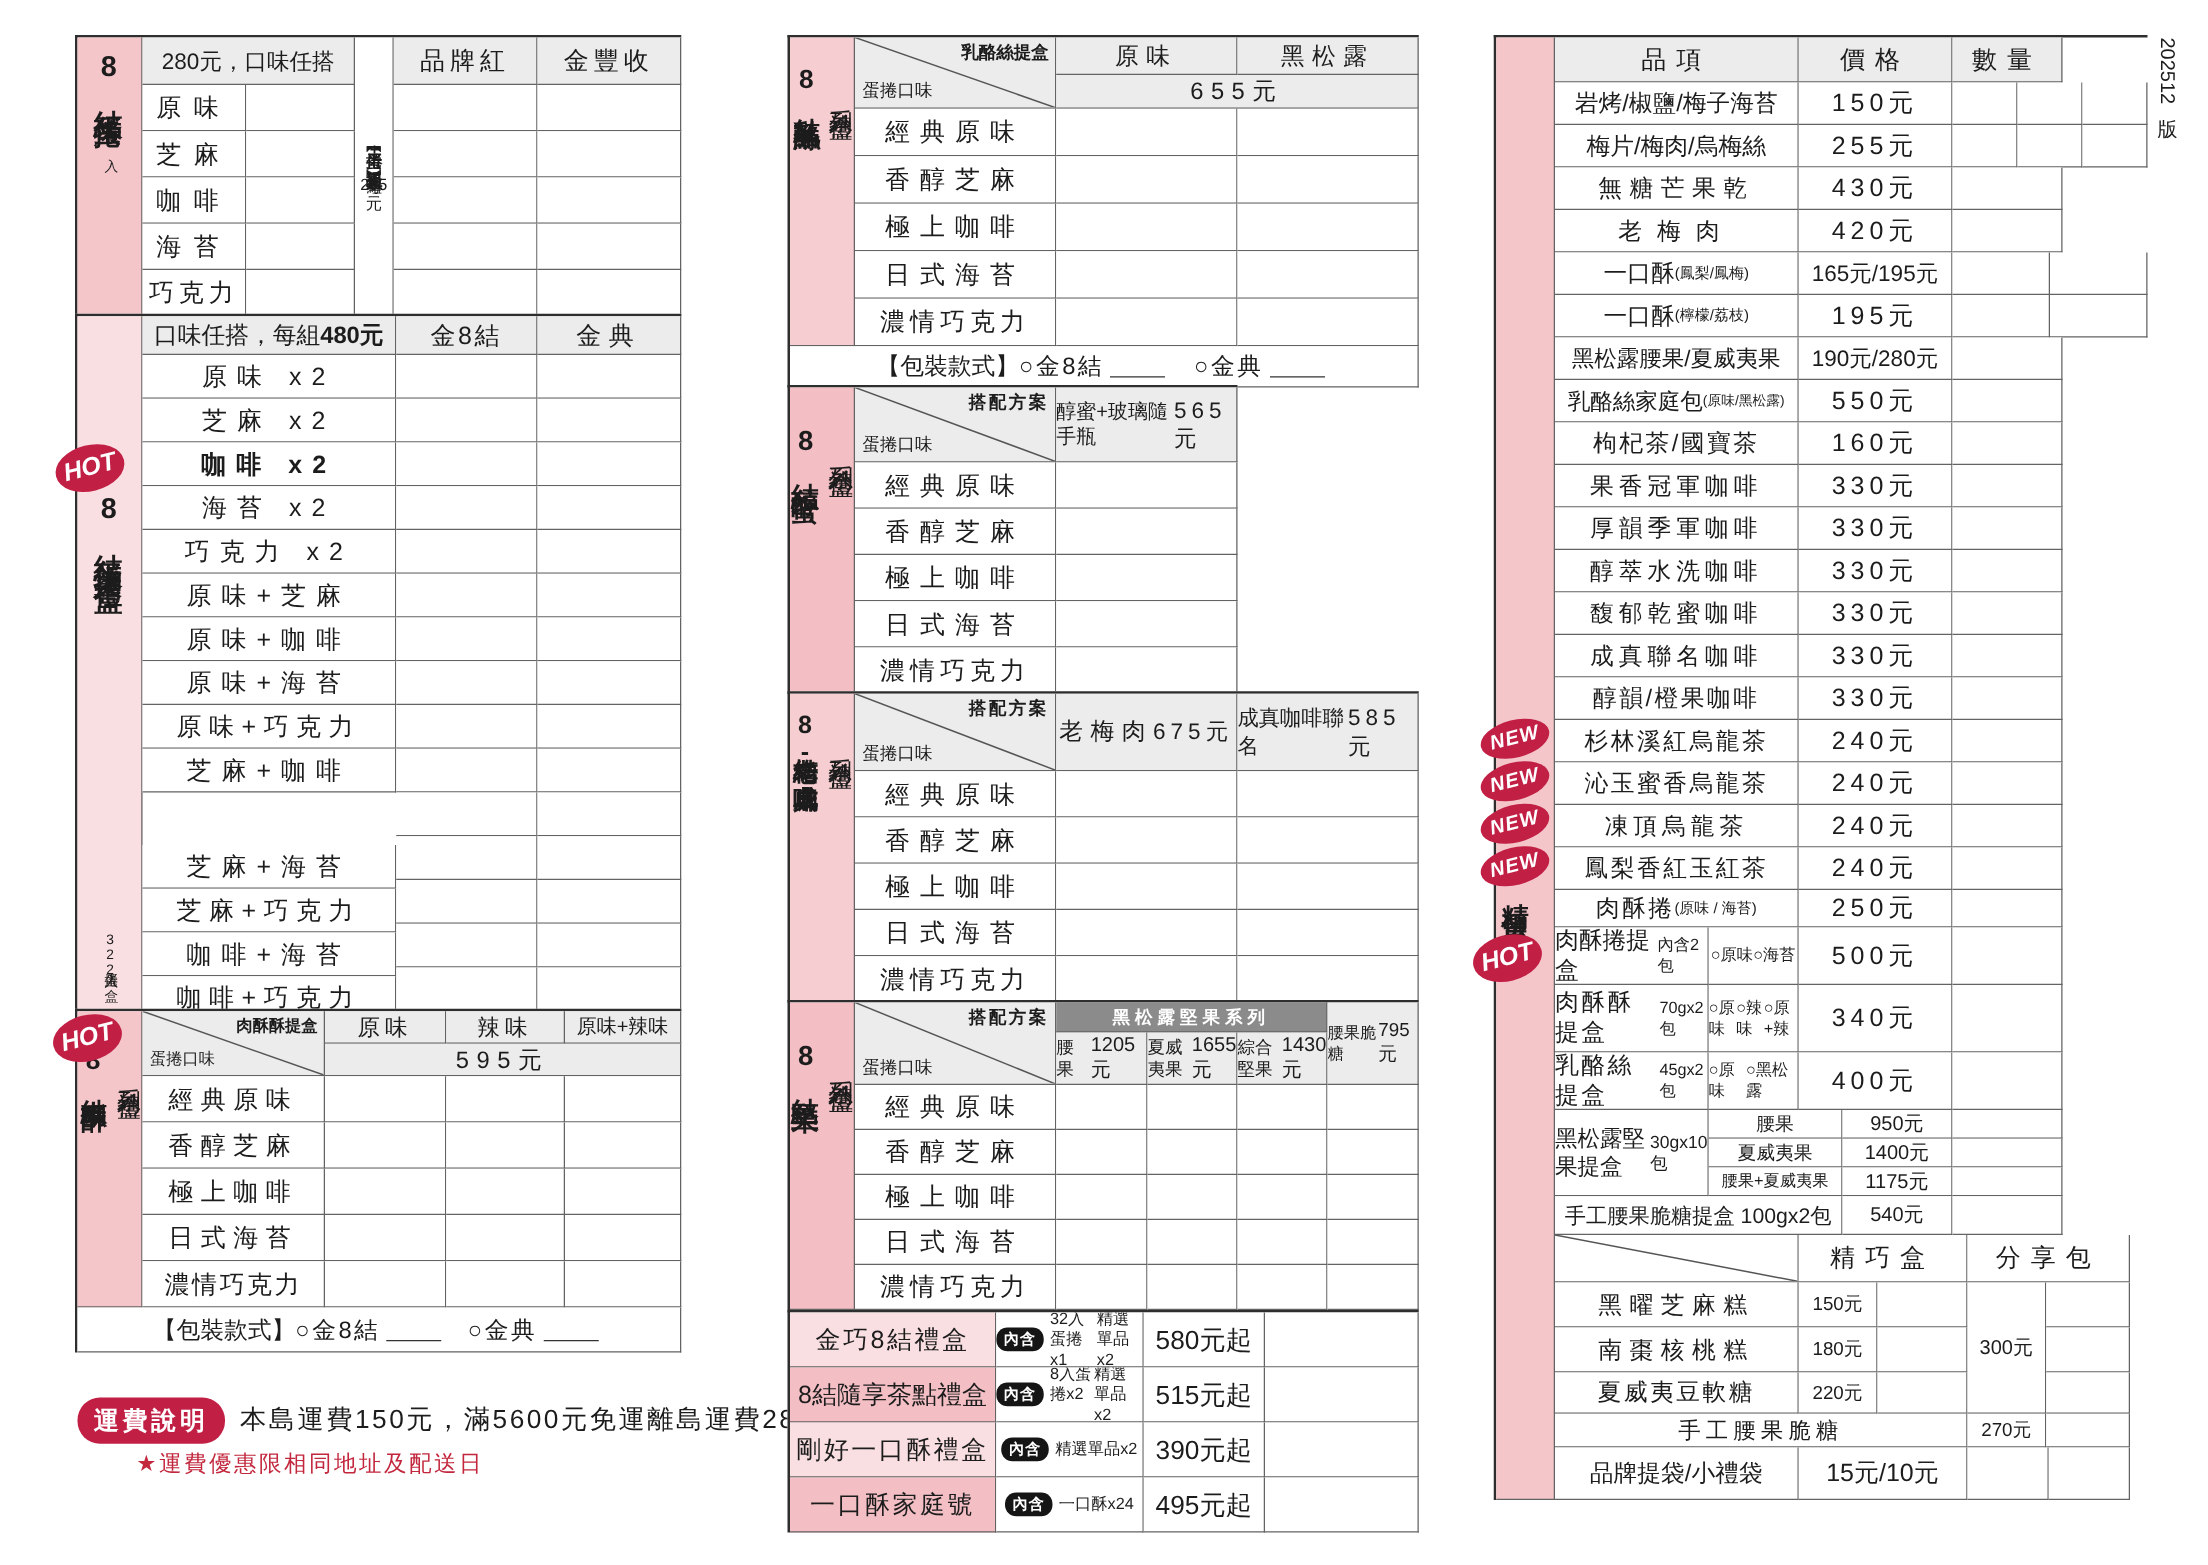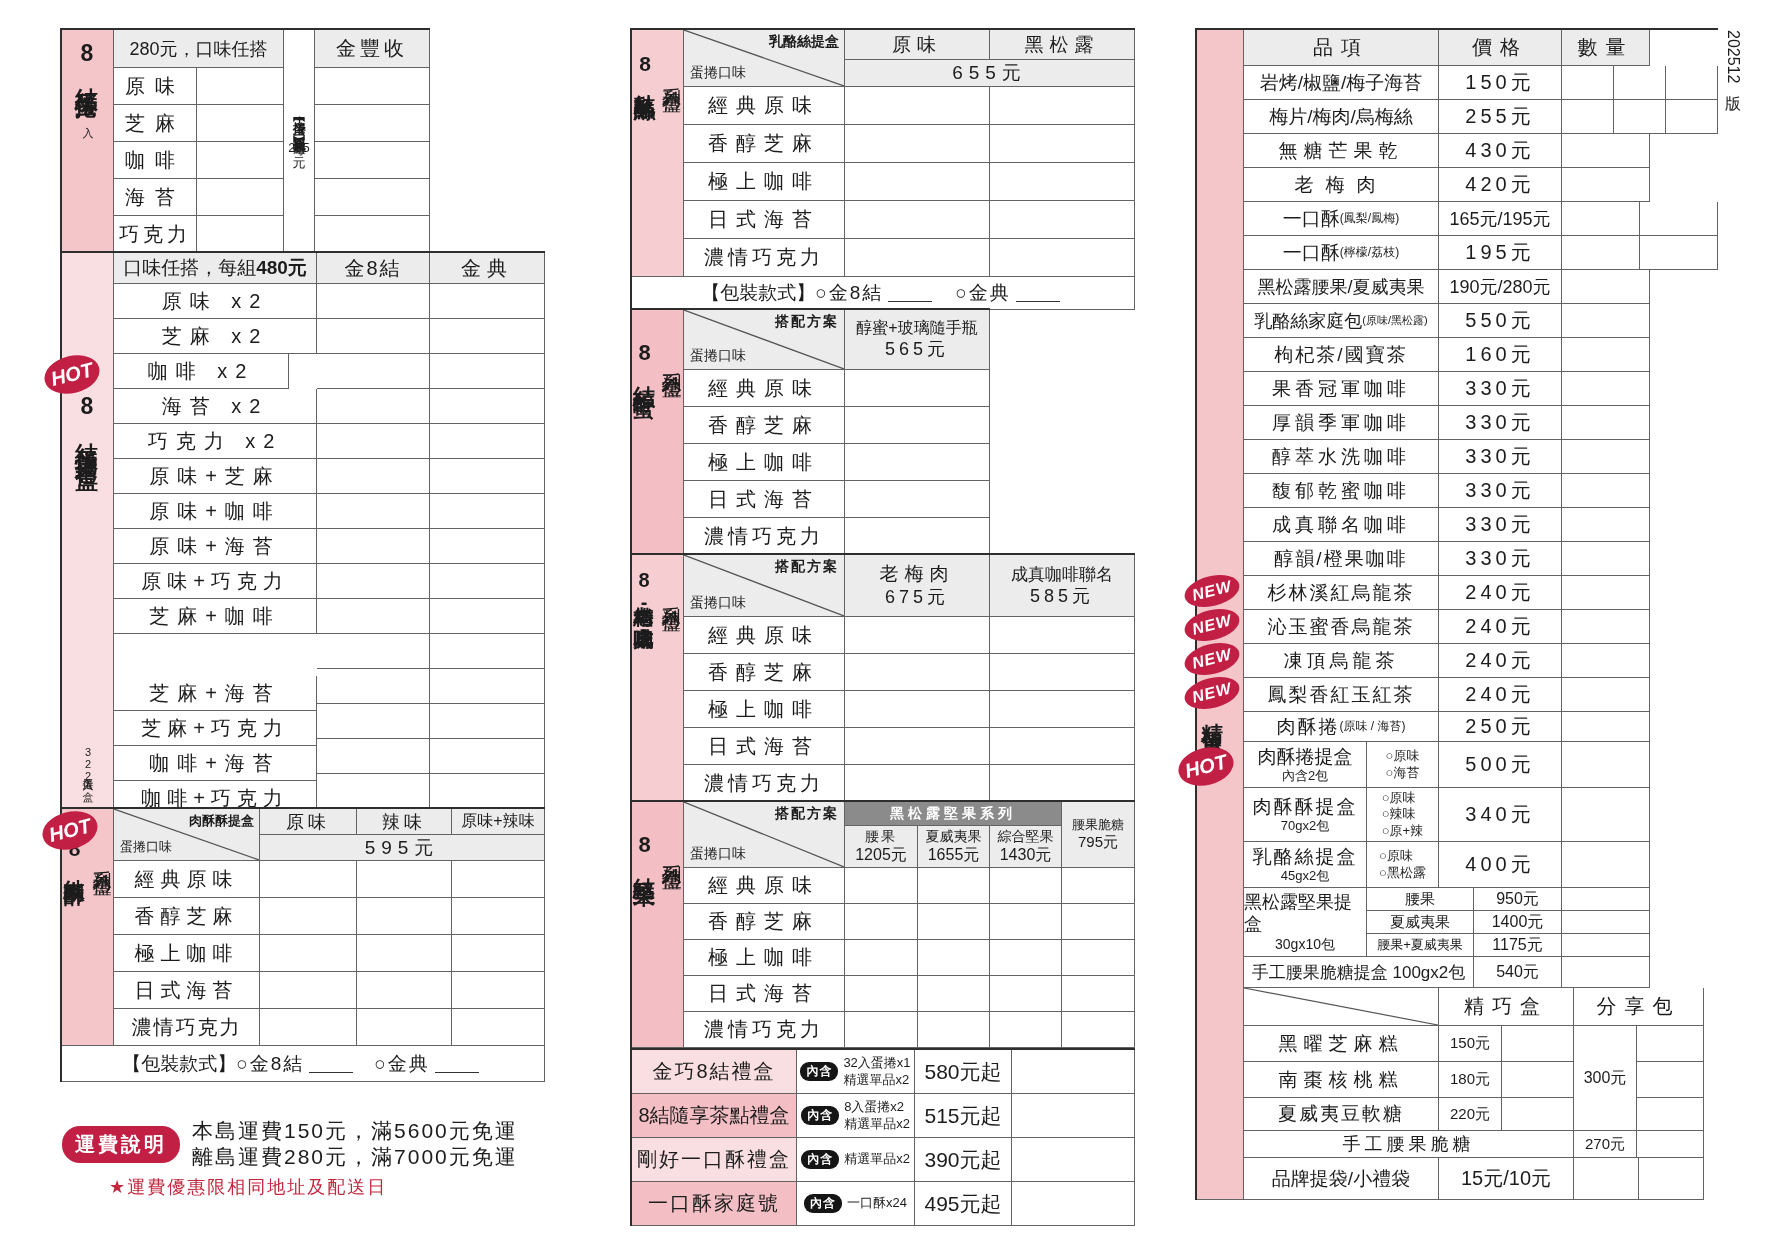--- a/index.html
+++ b/index.html
@@ -27,21 +27,21 @@
   .pill{background:#c21f45;color:#fff;font-weight:700;border-radius:18px;padding:5px 13px;font-size:20px;letter-spacing:3px;flex-shrink:0;}
   .inb{background:#151515;color:#fff;border-radius:9px;font-size:12px;padding:1px 6px;margin-right:5px;letter-spacing:1px;flex-shrink:0;font-weight:700;}
   .blank{display:inline-block;width:44px;height:17px;border-bottom:1.6px solid #333;margin:0 5px;}
   .b{font-weight:700}
   .f11{font-size:11px}.f12{font-size:12px}.f13{font-size:13px}.f14{font-size:14px}.f15{font-size:15px}
   .f16{font-size:16px}.f17{font-size:17px}.f18{font-size:18px}.f19{font-size:19px}.f20{font-size:20px}
   .f21{font-size:21px}.f22{font-size:22px}.f23{font-size:23px}
   .s2{letter-spacing:2px}.s4{letter-spacing:4px}.s6{letter-spacing:6px}.s8{letter-spacing:8px}
   .s10{letter-spacing:10px}.s12{letter-spacing:12px}
   .red{color:#c2273d;}
-  .lines{display:flex;flex-direction:column;align-items:flex-start;line-height:1.25;}
+  .lines{display:flex;align-items:flex-start;line-height:1.25;}
 </style>
 </head>
 <body>
 
 <div class="tbl" style="left:60px;top:28px;">
   <div class="row">
     <div class="c pkA" style="width:52px;height:223px;">
       <div class="col" style="align-items:center;height:100%;padding-top:10px;box-sizing:border-box;">
         <span class="vt f23 b s4">8結蛋捲</span>
         <span class="vt f11" style="margin-top:12px;">每盒40入</span>
@@ -71,20 +71,28 @@
         </div>
     </div>
     <div class="c" style="width:31px;height:223px;">
       <div class="col" style="align-items:center;gap:7px;">
         <span class="vt f13 b">【蛋捲+提盒組】</span>
         <span class="vt f12">每組</span>
         <span class="f13" style="text-align:center;line-height:1.1;width:26px;">295元</span>
       </div>
     </div>
     <div class="col" style="width:115px;">
+      <div class="c hd f20 s4" style="width:115px;height:38px;">品牌紅</div>
+      <div class="c" style="width:115px;height:37px;"></div>
+      <div class="c" style="width:115px;height:37px;"></div>
+      <div class="c" style="width:115px;height:37px;"></div>
+      <div class="c" style="width:115px;height:37px;"></div>
+      <div class="c" style="width:115px;height:37px;"></div>
+    </div>
+    <div class="col" style="width:115px;">
       <div class="c hd f20 s4" style="width:115px;height:38px;">金豐收</div>
       <div class="c" style="width:115px;height:37px;"></div>
       <div class="c" style="width:115px;height:37px;"></div>
       <div class="c" style="width:115px;height:37px;"></div>
       <div class="c" style="width:115px;height:37px;"></div>
       <div class="c" style="width:115px;height:37px;"></div>
     </div>
   </div>
 </div>
 
@@ -96,21 +104,21 @@
         <span class="vt f11" style="margin-top:auto;margin-bottom:26px;">32入蛋捲2盒</span>
       </div>
     </div>
     <div class="col" style="width:203px;">
       <div class="c hd" style="width:203px;height:31px;">
         <span class="f19">口味任搭，每組</span>
           <span class="f19 b">480元</span>
       </div>
       <div class="c f20 s8" style="width:203px;height:35px;">原味 x2</div>
       <div class="c f20 s8" style="width:203px;height:35px;">芝麻 x2</div>
-      <div class="c f20 s8" style="width:175px;height:35px;">咖啡 x2</div>
+      <div class="c f20 s8" style="width:203px;height:35px;font-weight:bold;">咖啡 x2</div>
       <div class="c f20 s8" style="width:203px;height:35px;">海苔 x2</div>
       <div class="c f20 s8" style="width:203px;height:35px;">巧克力 x2</div>
       <div class="c f20 s8" style="width:203px;height:35px;">原味+芝麻</div>
       <div class="c f20 s8" style="width:203px;height:35px;">原味+咖啡</div>
       <div class="c f20 s8" style="width:203px;height:35px;">原味+海苔</div>
       <div class="c f20 s6" style="width:203px;height:35px;">原味+巧克力</div>
       <div class="c f20 s8" style="width:203px;height:35px;">芝麻+咖啡</div>
       <div class="c f20 s8" style="width:203px;height:35px;margin-top:42px;">芝麻+海苔</div>
       <div class="c f20 s6" style="width:203px;height:35px;">芝麻+巧克力</div>
       <div class="c f20 s8" style="width:203px;height:35px;">咖啡+海苔</div>

